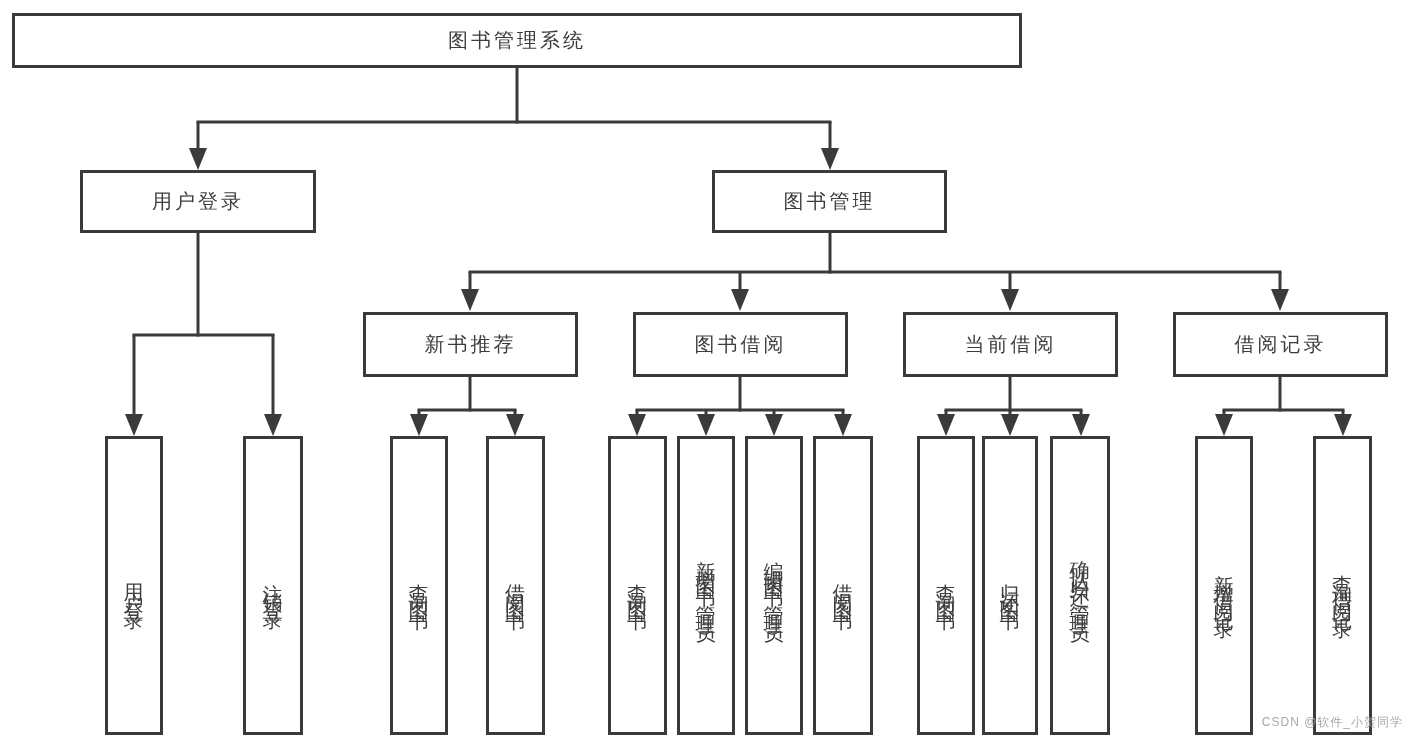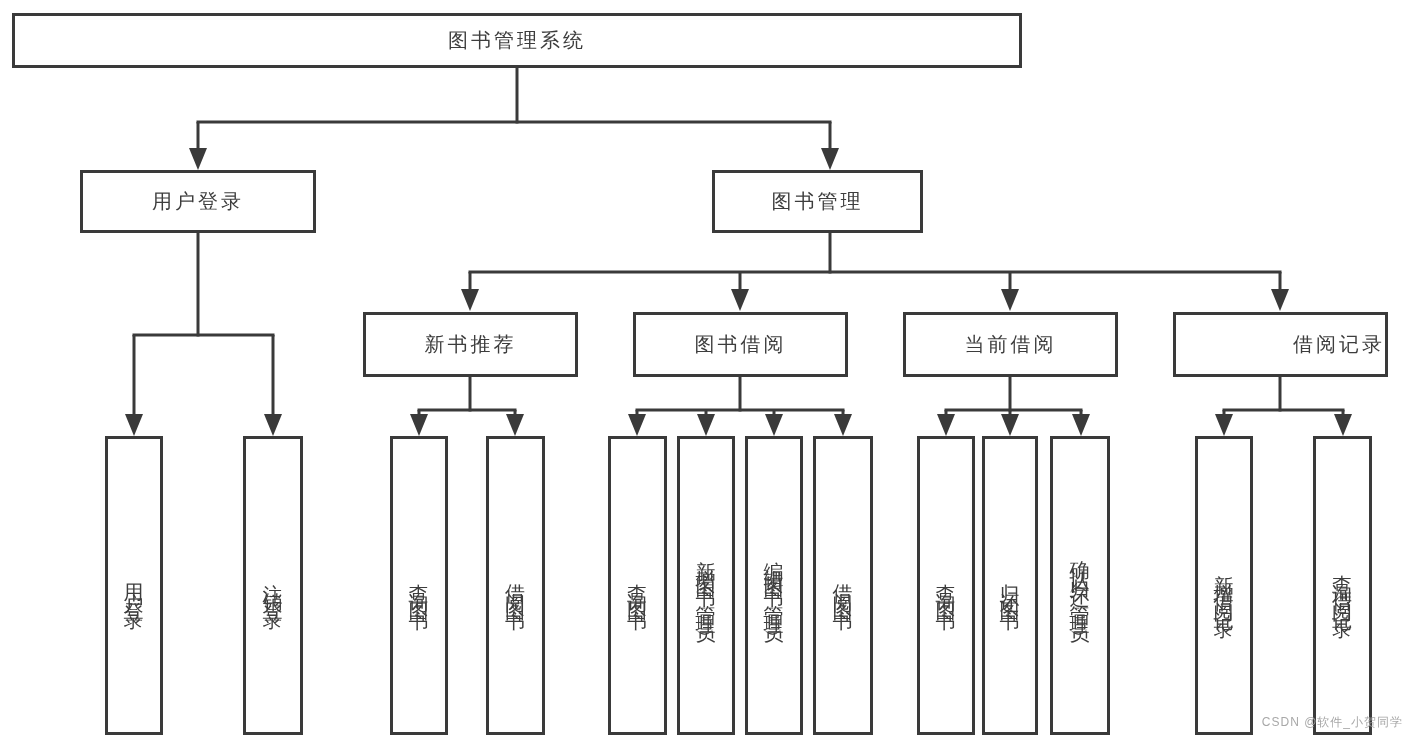--- a/index.html
+++ b/index.html
@@ -106,34 +106,34 @@
     </g>
   </svg>
 
   <div class="box" style="left:12px;top:13px;width:1010px;height:55px;">
     <span class="hlabel">图书管理系统</span>
   </div>
 
   <div class="box" style="left:80px;top:170px;width:236px;height:63px;">
     <span class="hlabel">用户登录</span>
   </div>
-  <div class="box" style="left:712px;top:170px;width:211px;height:63px;">
+  <div class="box" style="left:712px;top:170px;width:235px;height:63px;">
     <span class="hlabel">图书管理</span>
   </div>
 
   <div class="box" style="left:363px;top:312px;width:215px;height:65px;align-items:center;">
     <span class="hlabel">新书推荐</span>
   </div>
   <div class="box" style="left:903px;top:312px;width:215px;height:65px;">
     <span class="hlabel">当前借阅</span>
   </div>
   <div class="box" style="left:633px;top:312px;width:215px;height:65px;">
     <span class="hlabel">图书借阅</span>
   </div>
-  <div class="box" style="left:1173px;top:312px;width:215px;height:65px;justify-content:flex-end;">
+  <div class="box" style="left:1173px;top:312px;width:215px;height:65px;">
     <span class="hlabel">借阅记录</span>
   </div>
 
   <div class="box" style="left:105px;top:436px;width:58px;height:299px;">
     <span class="vlabel">用户登录</span>
   </div>
   <div class="box" style="left:243px;top:436px;width:60px;height:299px;">
     <span class="vlabel">注销登录</span>
   </div>
 

